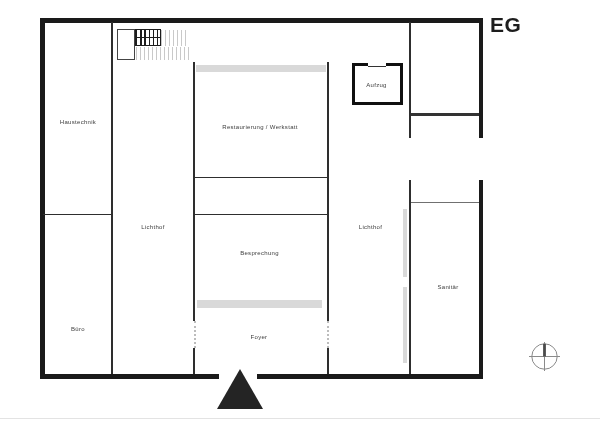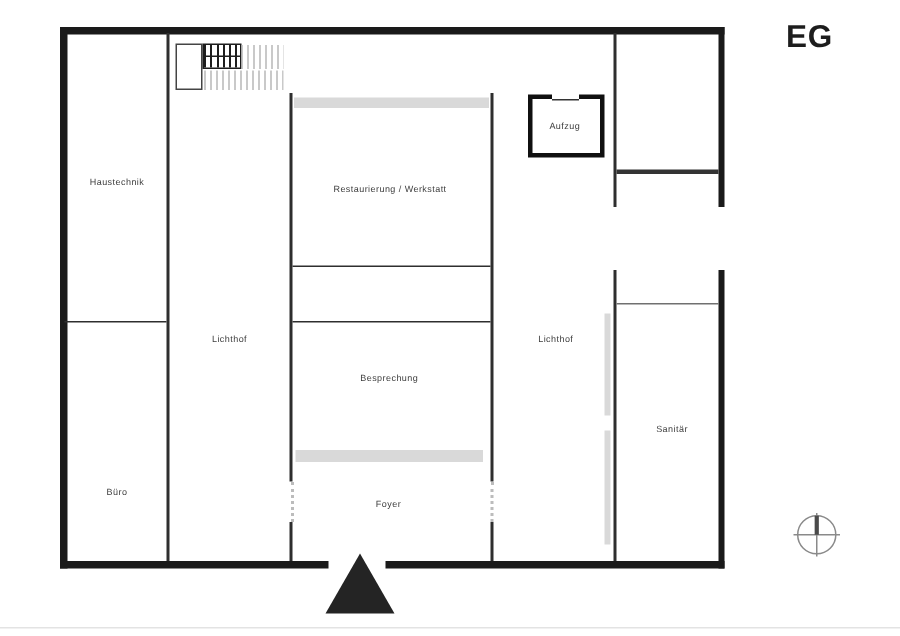--- a/index.html
+++ b/index.html
@@ -18,21 +18,21 @@
   .band{position:absolute;background:var(--accent-band,#d9d9d9);}
   
   .dot{position:absolute;width:0;border-left:2px dotted #bcbcbc;}
   .room-label{
     position:absolute;transform:translate(-50%,-50%);
     font-size:6px;letter-spacing:.3px;color:var(--label-text,#3d3d3d);
     white-space:nowrap;
   }
   .floor-title{
     position:absolute;left:490px;top:13px;
-    font-size:21px;font-weight:bold;letter-spacing:.5px;color:#1d1d1d;margin-left:34px;
+    font-size:21px;font-weight:bold;letter-spacing:.5px;color:#1d1d1d;
   }
   .treads-dark{
     position:absolute;left:135px;top:29px;width:26px;height:17px;
     border:1.8px solid #1d1d1d;box-sizing:border-box;background:
     repeating-linear-gradient(90deg,#1d1d1d 0 1.3px,transparent 1.3px 4.2px);
   }
   .treads-light{
     position:absolute;background:
     repeating-linear-gradient(90deg,var(--stair-tread,#c9c9c9) 0 1.2px,transparent 1.2px 4px);
   }

